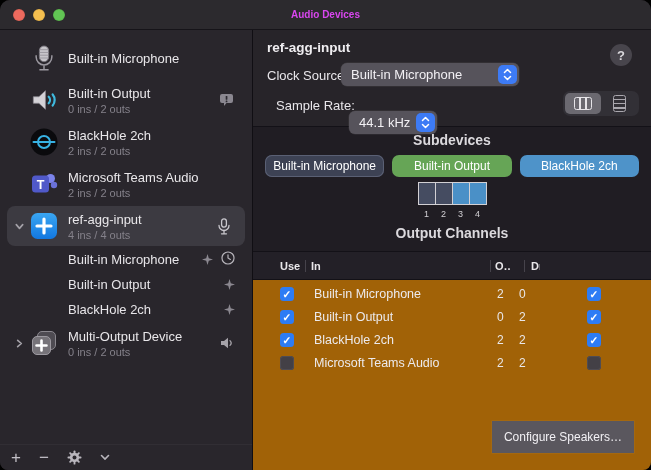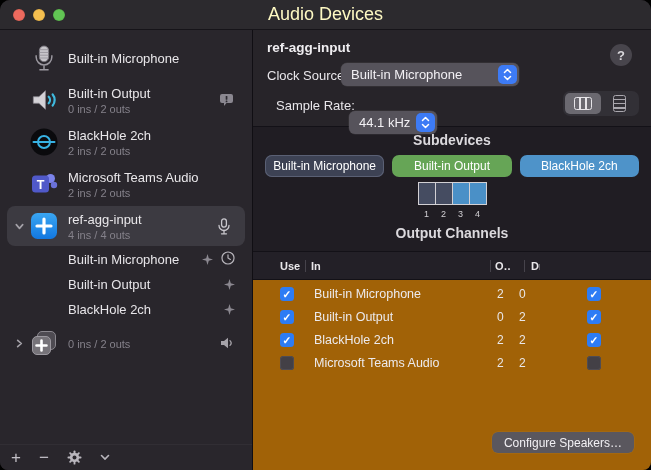--- a/index.html
+++ b/index.html
@@ -6,21 +6,21 @@
   html,body { width:651px; height:470px; background:#000; overflow:hidden;
               font-family:"Liberation Sans", sans-serif; }
   .window { width:651px; height:470px; border-radius:10px 10px 8px 8px; overflow:hidden;
             display:flex; flex-direction:column; background:#1e1b20; }
 
   
   .titlebar { height:30px; flex:none; background:#2c2a2e; border-bottom:1px solid #161419;
               position:relative; display:flex; align-items:center; justify-content:center; }
   .traffic { position:absolute; left:13px; top:9px; display:flex; gap:8px; }
   .light { width:12px; height:12px; border-radius:50%; box-shadow:inset 0 0 1px rgba(0,0,0,.35); }
-  .titlebar .title { font-size:18px; font-weight:normal; color:#fef9c3; }
+  .titlebar .title { font-size:10px; font-weight:bold; color:#d946ef; }
 
   .content { flex:1; display:flex; min-height:0; }
 
   
   .sidebar { width:253px; flex:none; background:#29262c; border-right:1px solid #100e13;
              position:relative; padding-top:7px; }
   .dev-row { height:42px; display:flex; align-items:center; padding-left:8px; }
   .dev-row.sel { height:40px; margin:1px 7px; padding-left:1px; background:#3c3a41; border-radius:8px; }
   .disc { width:22px; flex:none; display:flex; align-items:center; justify-content:center; }
   .dev-icon { width:28px; height:28px; flex:none; margin-right:10px; display:flex; align-items:center; justify-content:center; }
@@ -95,22 +95,22 @@
   .tr { display:grid; grid-template-columns:40px 185px 21px 29px 1fr; align-items:center;
         height:23px; padding:0 12px; }
   .cb { width:14px; height:14px; border-radius:3.5px; display:flex; align-items:center;
         justify-content:center; font-size:10.5px; font-weight:bold; color:#fff; }
   .cb.on { background:#2d7cf5; } .cb.on::after { content:"✓"; }
   .cb.off { background:#434046; box-shadow:inset 0 0 0 1px #4f4c53; }
   .cb-use { margin-left:15px; } .cb-drift { margin-left:47px; }
   .td-name { font-size:12.5px; color:#eceaed; padding-left:9px; white-space:nowrap; }
   .td-in  { font-size:12px; color:#e9e7ea; padding-left:7px; }
   .td-out { font-size:12px; color:#e9e7ea; padding-left:8px; }
-  .cfg-btn { position:absolute; right:17px; bottom:17px; height:21px; padding:0 12px;
-             background:#5a575e; border:none; border-radius:6px; color:#f2f0f4; font-size:12px;
+  .cfg-btn { position:absolute; right:17px; bottom:17px; height:32px; padding:0 12px;
+             background:#5a575e; border:none; border-radius:0; color:#f2f0f4; font-size:12px;
              display:flex; align-items:center; box-shadow:0 0 0 0.5px rgba(255,255,255,0.08); }
 </style>
 </head>
 <body>
 
 <div class="window">
 
   <div class="titlebar">
     <div class="traffic">
       <span class="light" style="background: rgb(237, 106, 94);"></span>
@@ -269,20 +269,21 @@
             </svg>
         </span>
         <span class="dev-icon">
           <svg width="28" height="28" viewBox="0 0 28 28">
             <rect x="7.5" y="2.5" width="18" height="18" rx="4.5" fill="#4e4b52" stroke="#8a878e"></rect>
             <rect x="2.5" y="7.5" width="18" height="18" rx="4.5" fill="#767379" stroke="#9d9aa1"></rect>
             <path d="M11.5 11.5 V21.5 M6.5 16.5 H16.5" stroke="#fff" stroke-width="2.6" stroke-linecap="round"></path>
           </svg>
         </span>
         <span class="dev-text">
+          <span class="dev-name">Multi-Output Device</span>
           <span class="dev-sub">0 ins / 2 outs</span>
         </span>
         <span class="trail">
           <svg width="14" height="12" viewBox="0 0 14 12">
             <path d="M1 4 H4 L8 0.7 V11.3 L4 8 H1 Z" fill="#a5a2a9"></path>
             <path d="M10 3.6 a3.4 3.4 0 0 1 0 4.8" fill="none" stroke="#a5a2a9" stroke-width="1.3" stroke-linecap="round"></path>
           </svg>
         </span>
       </div>
 

